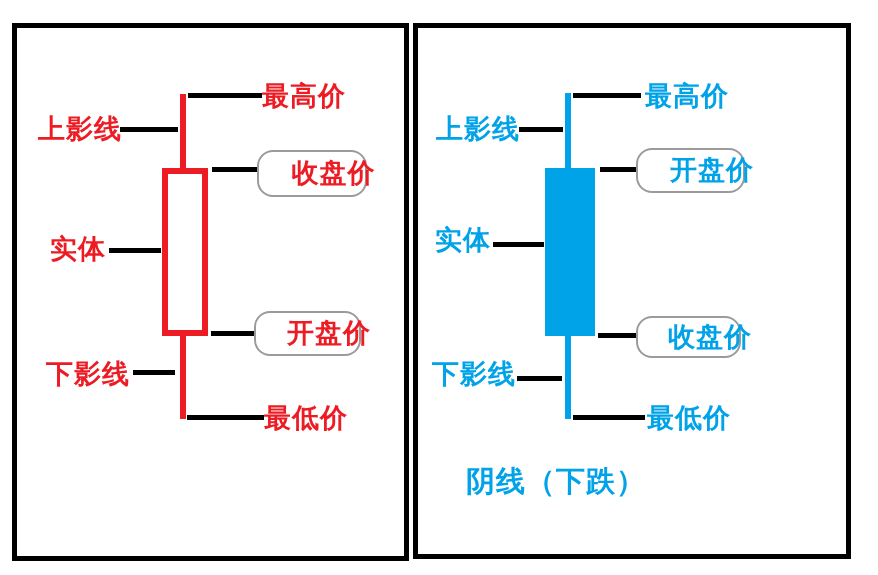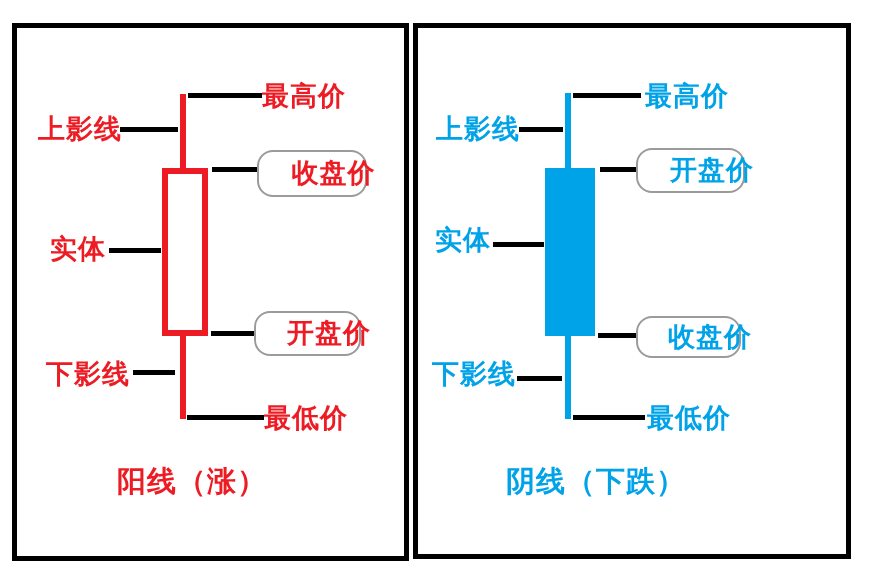--- a/index.html
+++ b/index.html
@@ -65,21 +65,20 @@
   <span class="lbl red" style="left:38px;  top:104px;">上影线</span>
   <div class="box" style="left:257px; top:139px; width:110px; height:47px;">
     <span class="lbl red">收盘价</span>
   </div>
   <span class="lbl red" style="left:50px;  top:224px;">实体</span>
   <div class="box" style="left:254px; top:300px; width:107px; height:45px;">
     <span class="lbl red">开盘价</span>
   </div>
   <span class="lbl red" style="left:46px;  top:349px;">下影线</span>
   <span class="lbl red" style="left:264px; top:393px;">最低价</span>
-  <span class="caption red" style="left:117px; top:451px;">阳线（涨）</span>
 
   <div id="panel-right" class="panel"></div>
 
   <div class="vline wick-blue" style="left:565px; top:82px;  height:76px;"></div>
   <div id="bear-body"></div>
   <div class="vline wick-blue" style="left:565px; top:323px; height:85px;"></div>
 
   <div class="line" style="left:573px; top:82px;  width:68px;"></div>
   <div class="line" style="left:519px; top:116px; width:44px;"></div>
   <div class="line" style="left:600px; top:156px; width:44px;"></div>
@@ -92,15 +91,15 @@
   <span class="lbl blue" style="left:436px; top:104px;">上影线</span>
   <div class="box" style="left:636px; top:137px; width:109px; height:45px;">
     <span class="lbl blue">开盘价</span>
   </div>
   <span class="lbl blue" style="left:435px; top:215px;">实体</span>
   <div class="box" style="left:636px; top:305px; width:105px; height:42px;">
     <span class="lbl blue">收盘价</span>
   </div>
   <span class="lbl blue" style="left:432px; top:349px;">下影线</span>
   <span class="lbl blue" style="left:647px; top:393px;">最低价</span>
-  <span class="caption blue" style="left:506px; top:451px;">阴线（下跌）</span>
+  <span class="caption blue" style="left:466px; top:451px;">阴线（下跌）</span>
 
 </div>
 
 </body></html>

